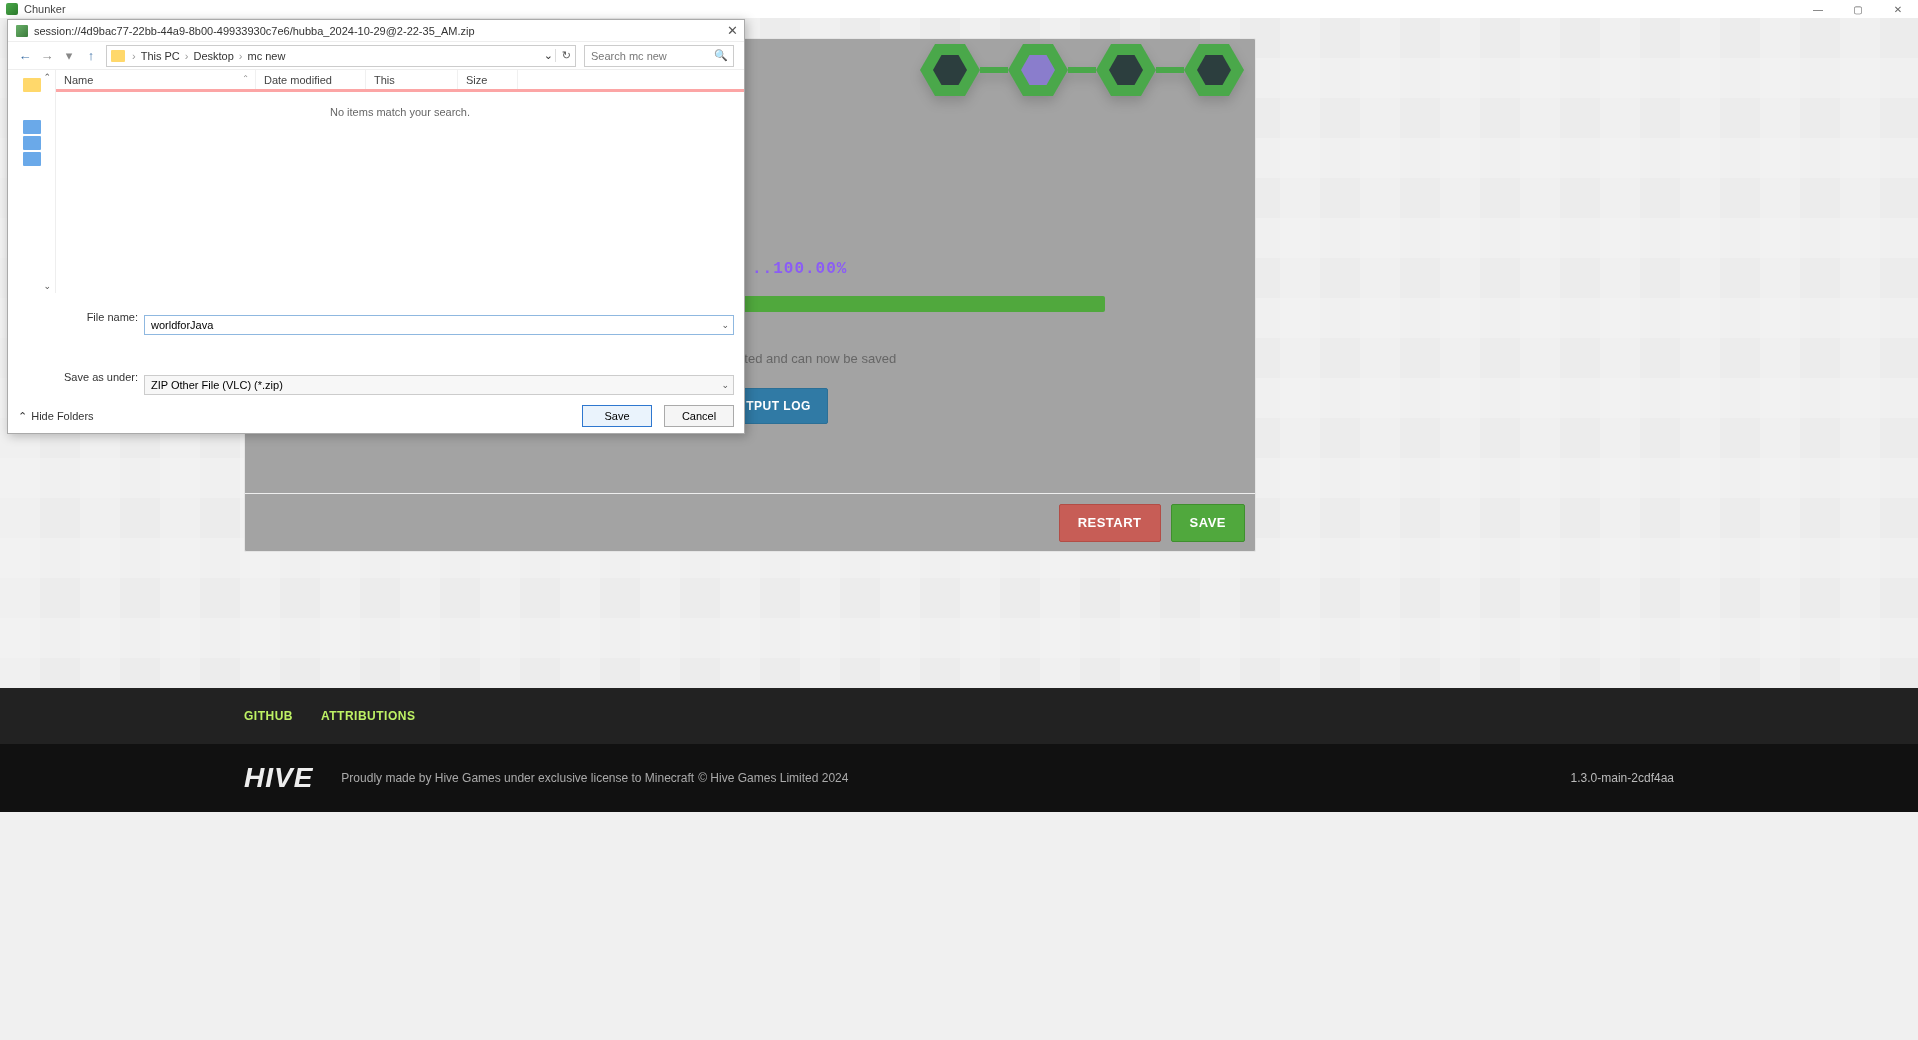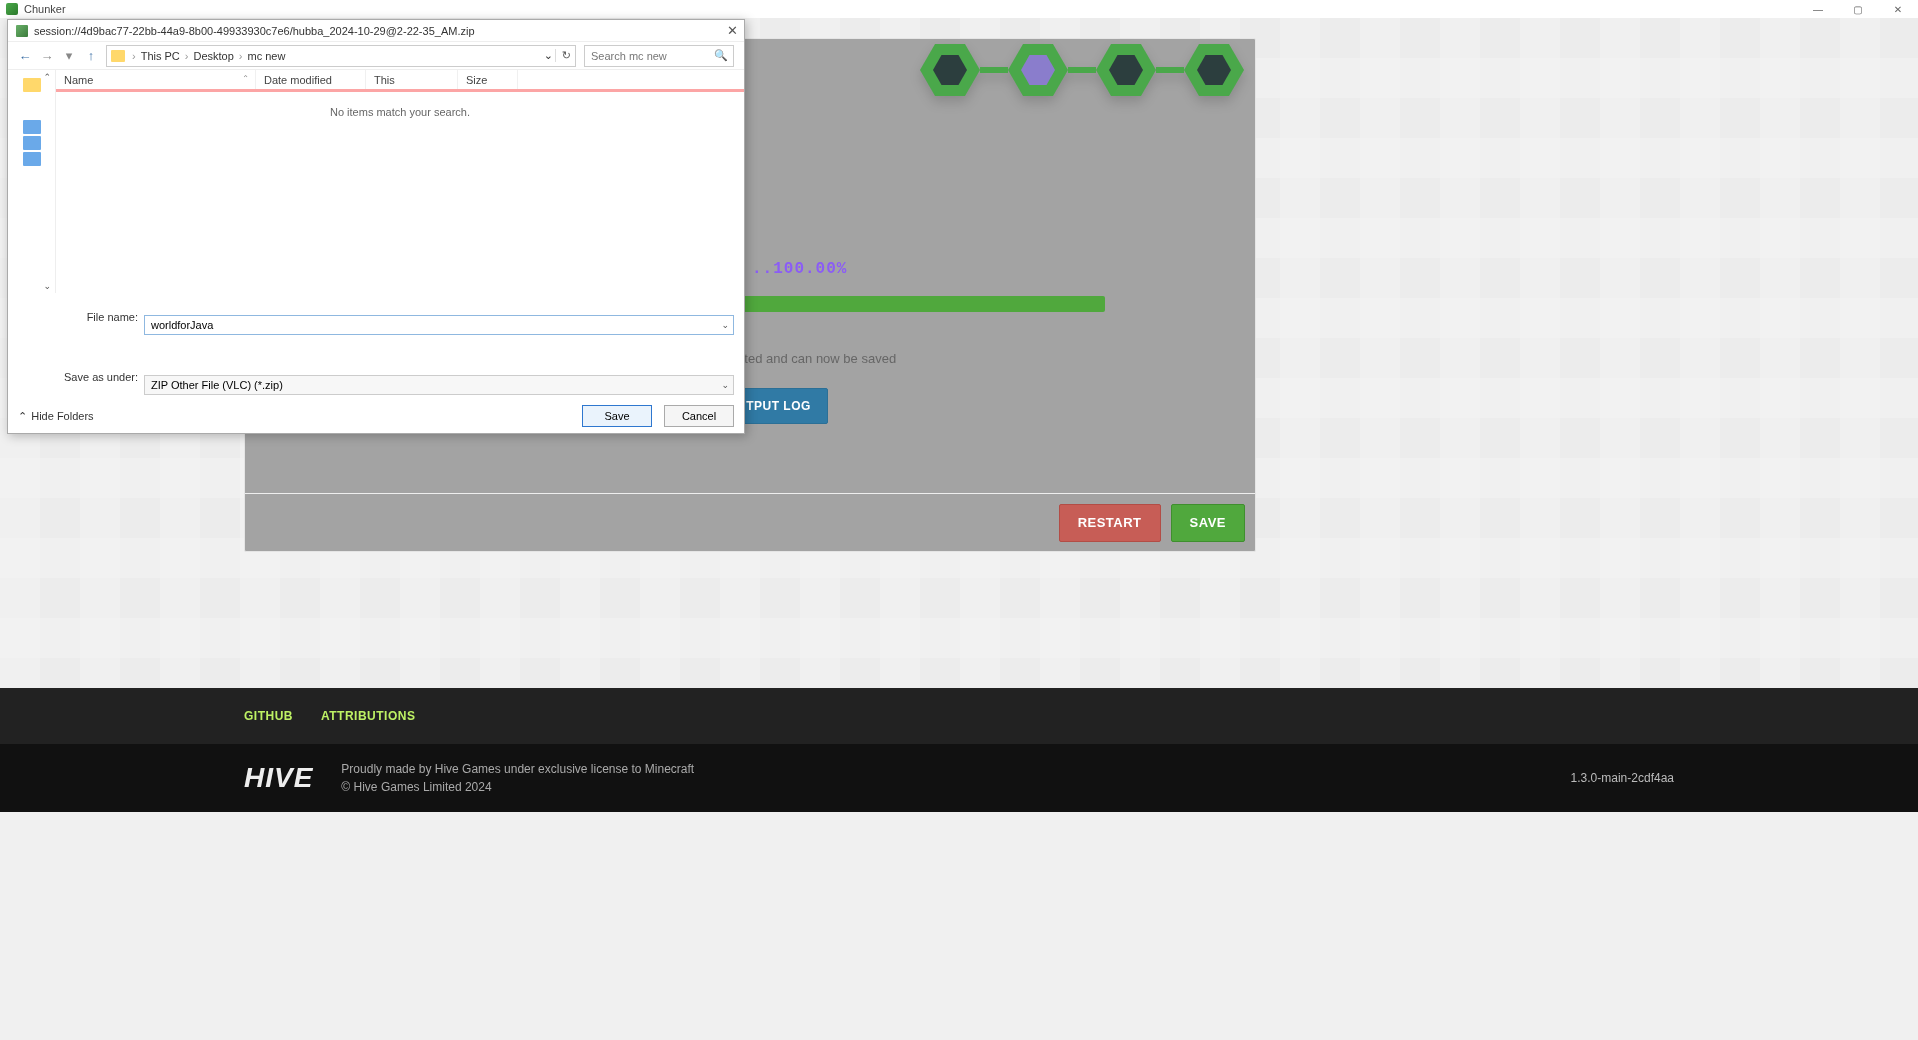--- a/index.html
+++ b/index.html
@@ -43,21 +43,21 @@
 .btn.red { background:#c75d56; color:#fff; border:1px solid #b24d46; }
 .btn.green { background:#50a83d; color:#fff; border:1px solid #3f8f2e; }
 
 
 .footer-links { position:absolute; top:688px; left:0; right:0; height:56px; background:#222; display:flex; align-items:center; padding-left:244px; gap:28px; }
 .footer-links a { color:#bef264; font-weight:bold; font-size:12px; letter-spacing:.5px; }
 
 
 .footer-credits { position:absolute; top:744px; left:0; right:0; height:68px; background:#111; display:flex; align-items:center; padding:0 244px 0 244px; color:#aaa; font-size:12px; }
 .hive-logo { font-family: "Arial Black", sans-serif; font-weight:900; font-size:28px; color:#eee; letter-spacing:1px; margin-right:28px; font-style:italic; }
-.footer-credits .col { display:flex; flex-direction:column; gap:4px; }
+.footer-credits .col { display:flex; flex-direction:row; gap:4px; }
 .footer-credits .ver { margin-left:auto; color:#bbb; }
 
 
 .dialog { position:absolute; top:19px; left:7px; width:738px; height:415px; background:#fff; border:1px solid #aaa; box-shadow: 2px 2px 10px rgba(0,0,0,.25); display:flex; flex-direction:column; }
 .dlg-title { height:22px; display:flex; align-items:center; padding:0 8px; font-size:11px; color:#333; border-bottom:1px solid #eee; position:relative; }
 .dlg-title .cube { width:12px; height:12px; background:linear-gradient(135deg,#6ab06a,#3c7c3c); margin-right:6px; border-radius:1px; }
 .dlg-close { position:absolute; right:6px; top:3px; font-size:13px; color:#555; }
 
 .dlg-nav { height:28px; display:flex; align-items:center; padding:0 10px; gap:8px; border-bottom:1px solid #eee; }
 .nav-arrow { color:#888; font-size:13px; width:14px; text-align:center; }

